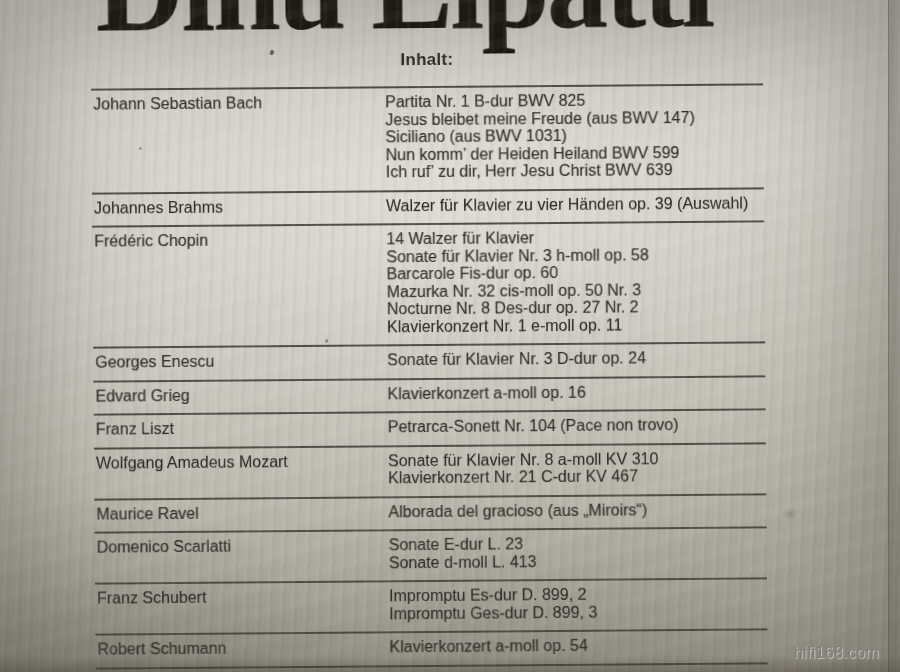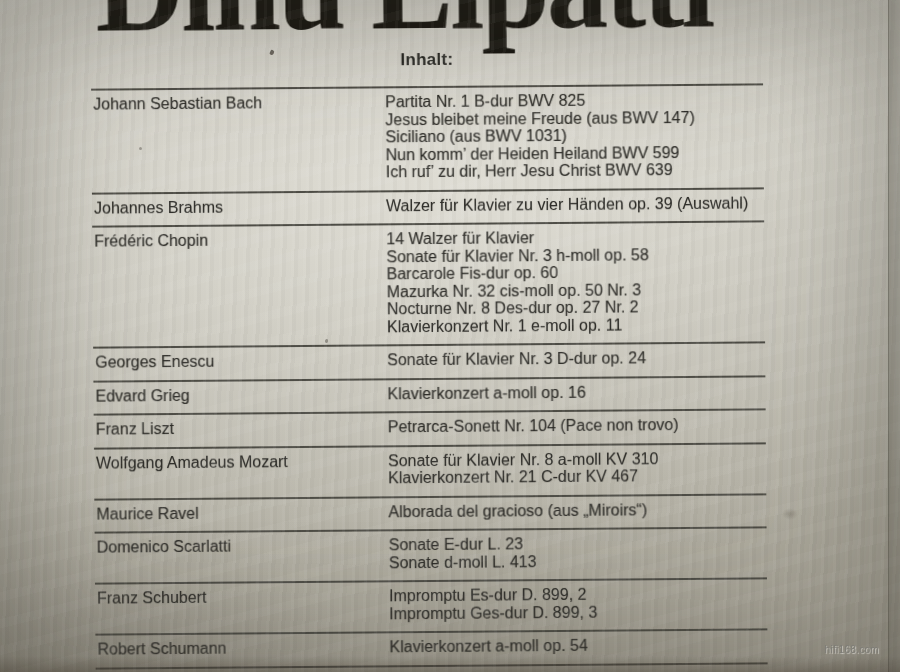--- a/index.html
+++ b/index.html
@@ -60,22 +60,22 @@
     flex:none;width:292px;padding-left:2px;
     font-size:16px;line-height:17.5px;color:var(--text);
     text-shadow:0 0 1px rgba(46,45,41,0.30);
   }
   .works{flex:1;}
   .work{
     font-size:16px;line-height:17.5px;color:var(--text);
     text-shadow:0 0 1px rgba(46,45,41,0.30);
   }
   .watermark{
-    position:absolute;right:21px;bottom:17px;
-    font-size:10px;letter-spacing:0.3px;color:var(--wm);
+    position:absolute;right:21px;bottom:10px;
+    font-size:16px;letter-spacing:0.3px;color:var(--wm);
     text-shadow:1px 1px 1px rgba(238,237,231,0.65);
     text-align:center;
   }
   .speck{position:absolute;background:rgba(50,46,38,0.65);border-radius:50%;pointer-events:none;}
   .speck.s1{left:270px;top:50px;width:4px;height:5px;transform:rotate(25deg);border-radius:40% 60% 60% 40%;}
   .speck.s2{left:139px;top:147px;width:3px;height:3px;opacity:0.55;}
   .speck.s3{left:325px;top:339px;width:3px;height:4px;opacity:0.6;transform:rotate(15deg);}
   .smudge{
     position:absolute;left:782px;top:508px;width:16px;height:12px;pointer-events:none;
     background:radial-gradient(ellipse at center, rgba(90,84,72,0.30), rgba(90,84,72,0) 70%);

